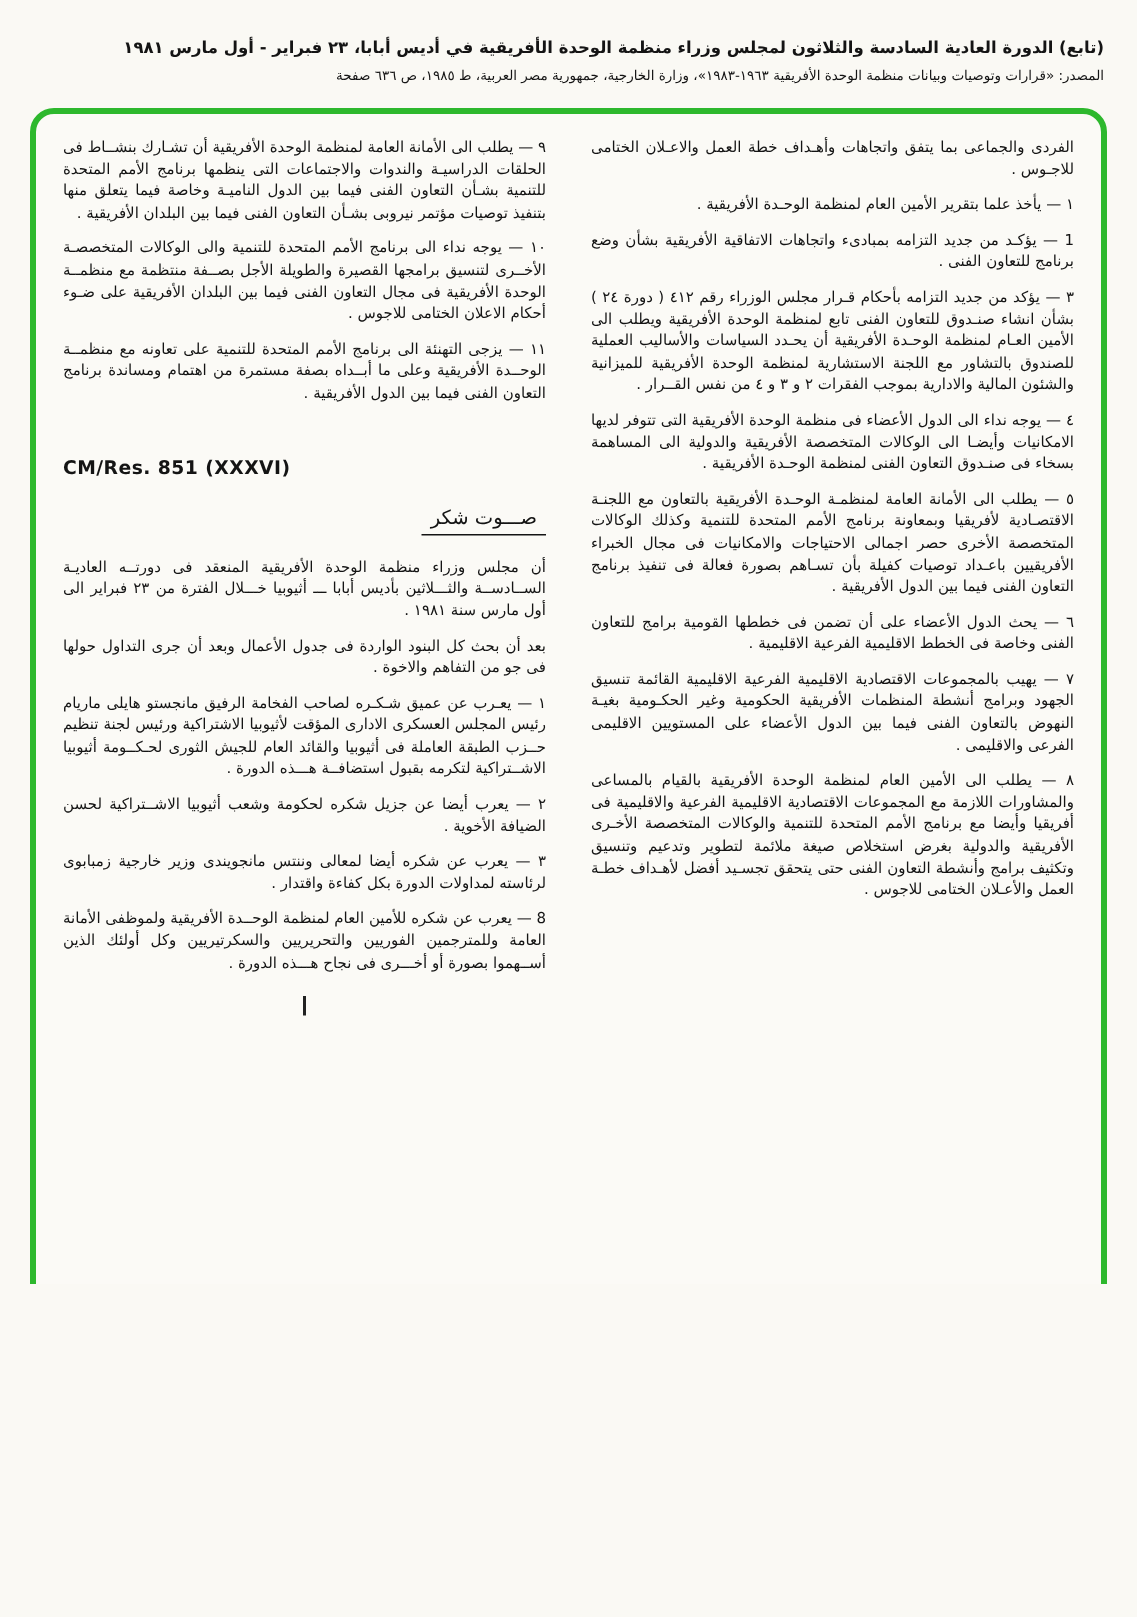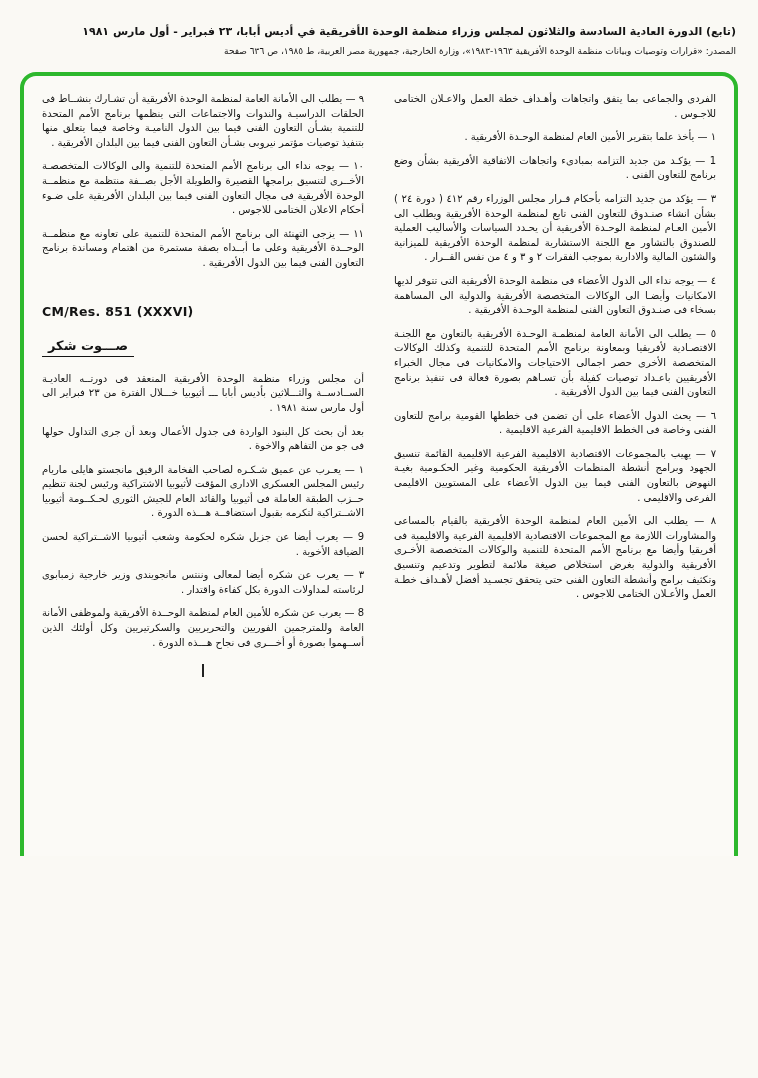--- a/index.html
+++ b/index.html
@@ -59,22 +59,22 @@
 
   .res-ref {
     direction: ltr;
     text-align: left;
     font-weight: bold;
     font-size: 12.5px;
     margin: 34px 0 20px 0;
     letter-spacing: 0.3px;
   }
   .sec-title {
-    text-align: left;
-    font-weight: bold;
+    text-align: right;
+    font-weight: normal;
     font-size: 13px;
     margin: 0 0 18px 0;
   }
   .sec-title span {
     border-bottom: 1.5px solid #141414;
     padding: 0 6px 3px 6px;
   }
 
   .tick {
     width: 1.5px;
@@ -126,21 +126,21 @@
 
         <div class="res-ref">CM/Res. 851 (XXXVI)</div>
 
         <div class="sec-title">
           <span>صـــوت شكر</span>
         </div>
 
         <p>أن مجلس وزراء منظمة الوحدة الأفريقية المنعقد فى دورتــه العاديـة الســادســة والثـــلاثين بأديس أبابا ـــ أثيوبيا خـــلال الفترة من ٢٣ فبراير الى أول مارس سنة ١٩٨١ .</p>
         <p>بعد أن بحث كل البنود الواردة فى جدول الأعمال وبعد أن جرى التداول حولها فى جو من التفاهم والاخوة .</p>
         <p>١ — يعـرب عن عميق شـكـره لصاحب الفخامة الرفيق مانجستو هايلى ماريام رئيس المجلس العسكرى الادارى المؤقت لأثيوبيا الاشتراكية ورئيس لجنة تنظيم حــزب الطبقة العاملة فى أثيوبيا والقائد العام للجيش الثورى لحـكــومة أثيوبيا الاشــتراكية لتكرمه بقبول استضافــة هـــذه الدورة .</p>
-        <p>9 — يعرب أيضا عن جزيل شكره لحكومة وشعب أثيوبيا الاشــتراكية لحسن الضيافة الأخوية .</p>
+        <p>٢ — يعرب أيضا عن جزيل شكره لحكومة وشعب أثيوبيا الاشــتراكية لحسن الضيافة الأخوية .</p>
         <p>٣ — يعرب عن شكره أيضا لمعالى وننتس مانجويندى وزير خارجية زمبابوى لرئاسته لمداولات الدورة بكل كفاءة واقتدار .</p>
         <p>8 — يعرب عن شكره للأمين العام لمنظمة الوحــدة الأفريقية ولموظفى الأمانة العامة وللمترجمين الفوريين والتحريريين والسكرتيريين وكل أولئك الذين أســهموا بصورة أو أخـــرى فى نجاح هـــذه الدورة .</p>
 
         <div class="tick"></div>
       </section>
 
     </div>
   </div>
 
   <div class="footer">

